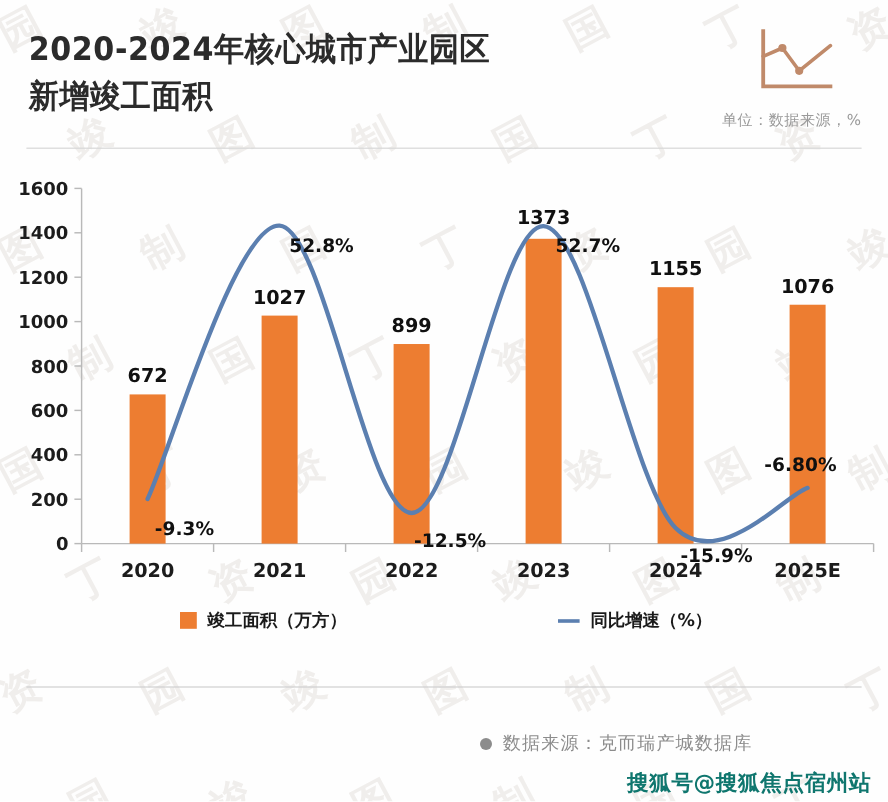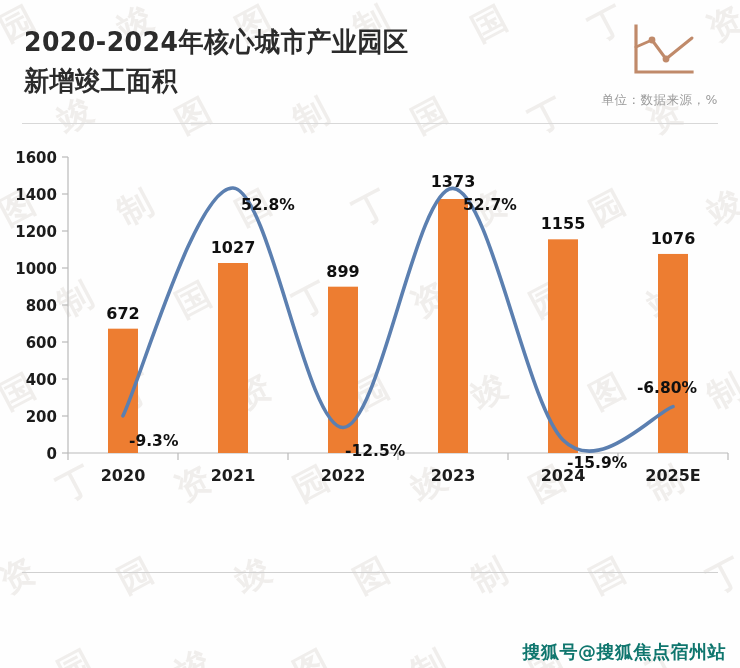--- a/index.html
+++ b/index.html
@@ -246,17 +246,31 @@
           <text x="123" y="341" text-anchor="middle" class="cat-text">2020</text>
           <text x="233" y="341" text-anchor="middle" class="cat-text">2021</text>
           <text x="343" y="341" text-anchor="middle" class="cat-text">2022</text>
           <text x="453" y="341" text-anchor="middle" class="cat-text">2023</text>
           <text x="563" y="341" text-anchor="middle" class="cat-text">2024</text>
           <text x="673" y="341" text-anchor="middle" class="cat-text">2025E</text>
         </g>
     </svg>
   </div>
 
+  <div id="legend">
+    <div class="legend-item" id="legend-bar-item">
+      <span class="legend-swatch-bar"></span>
+      <span class="legend-text">竣工面积（万方）</span>
+    </div>
+    <div class="legend-item" id="legend-line-item">
+      <span class="legend-swatch-line"></span>
+      <span class="legend-text">同比增速（%）</span>
+    </div>
+  </div>
 
   <div id="footer-rule"></div>
+  <div id="source-row">
+    <span id="source-dot"></span>
+    <span id="source-text">数据来源：克而瑞产城数据库</span>
+  </div>
   <div id="site-watermark">搜狐号@搜狐焦点宿州站</div>
 
 </div>
 
 </body></html>

